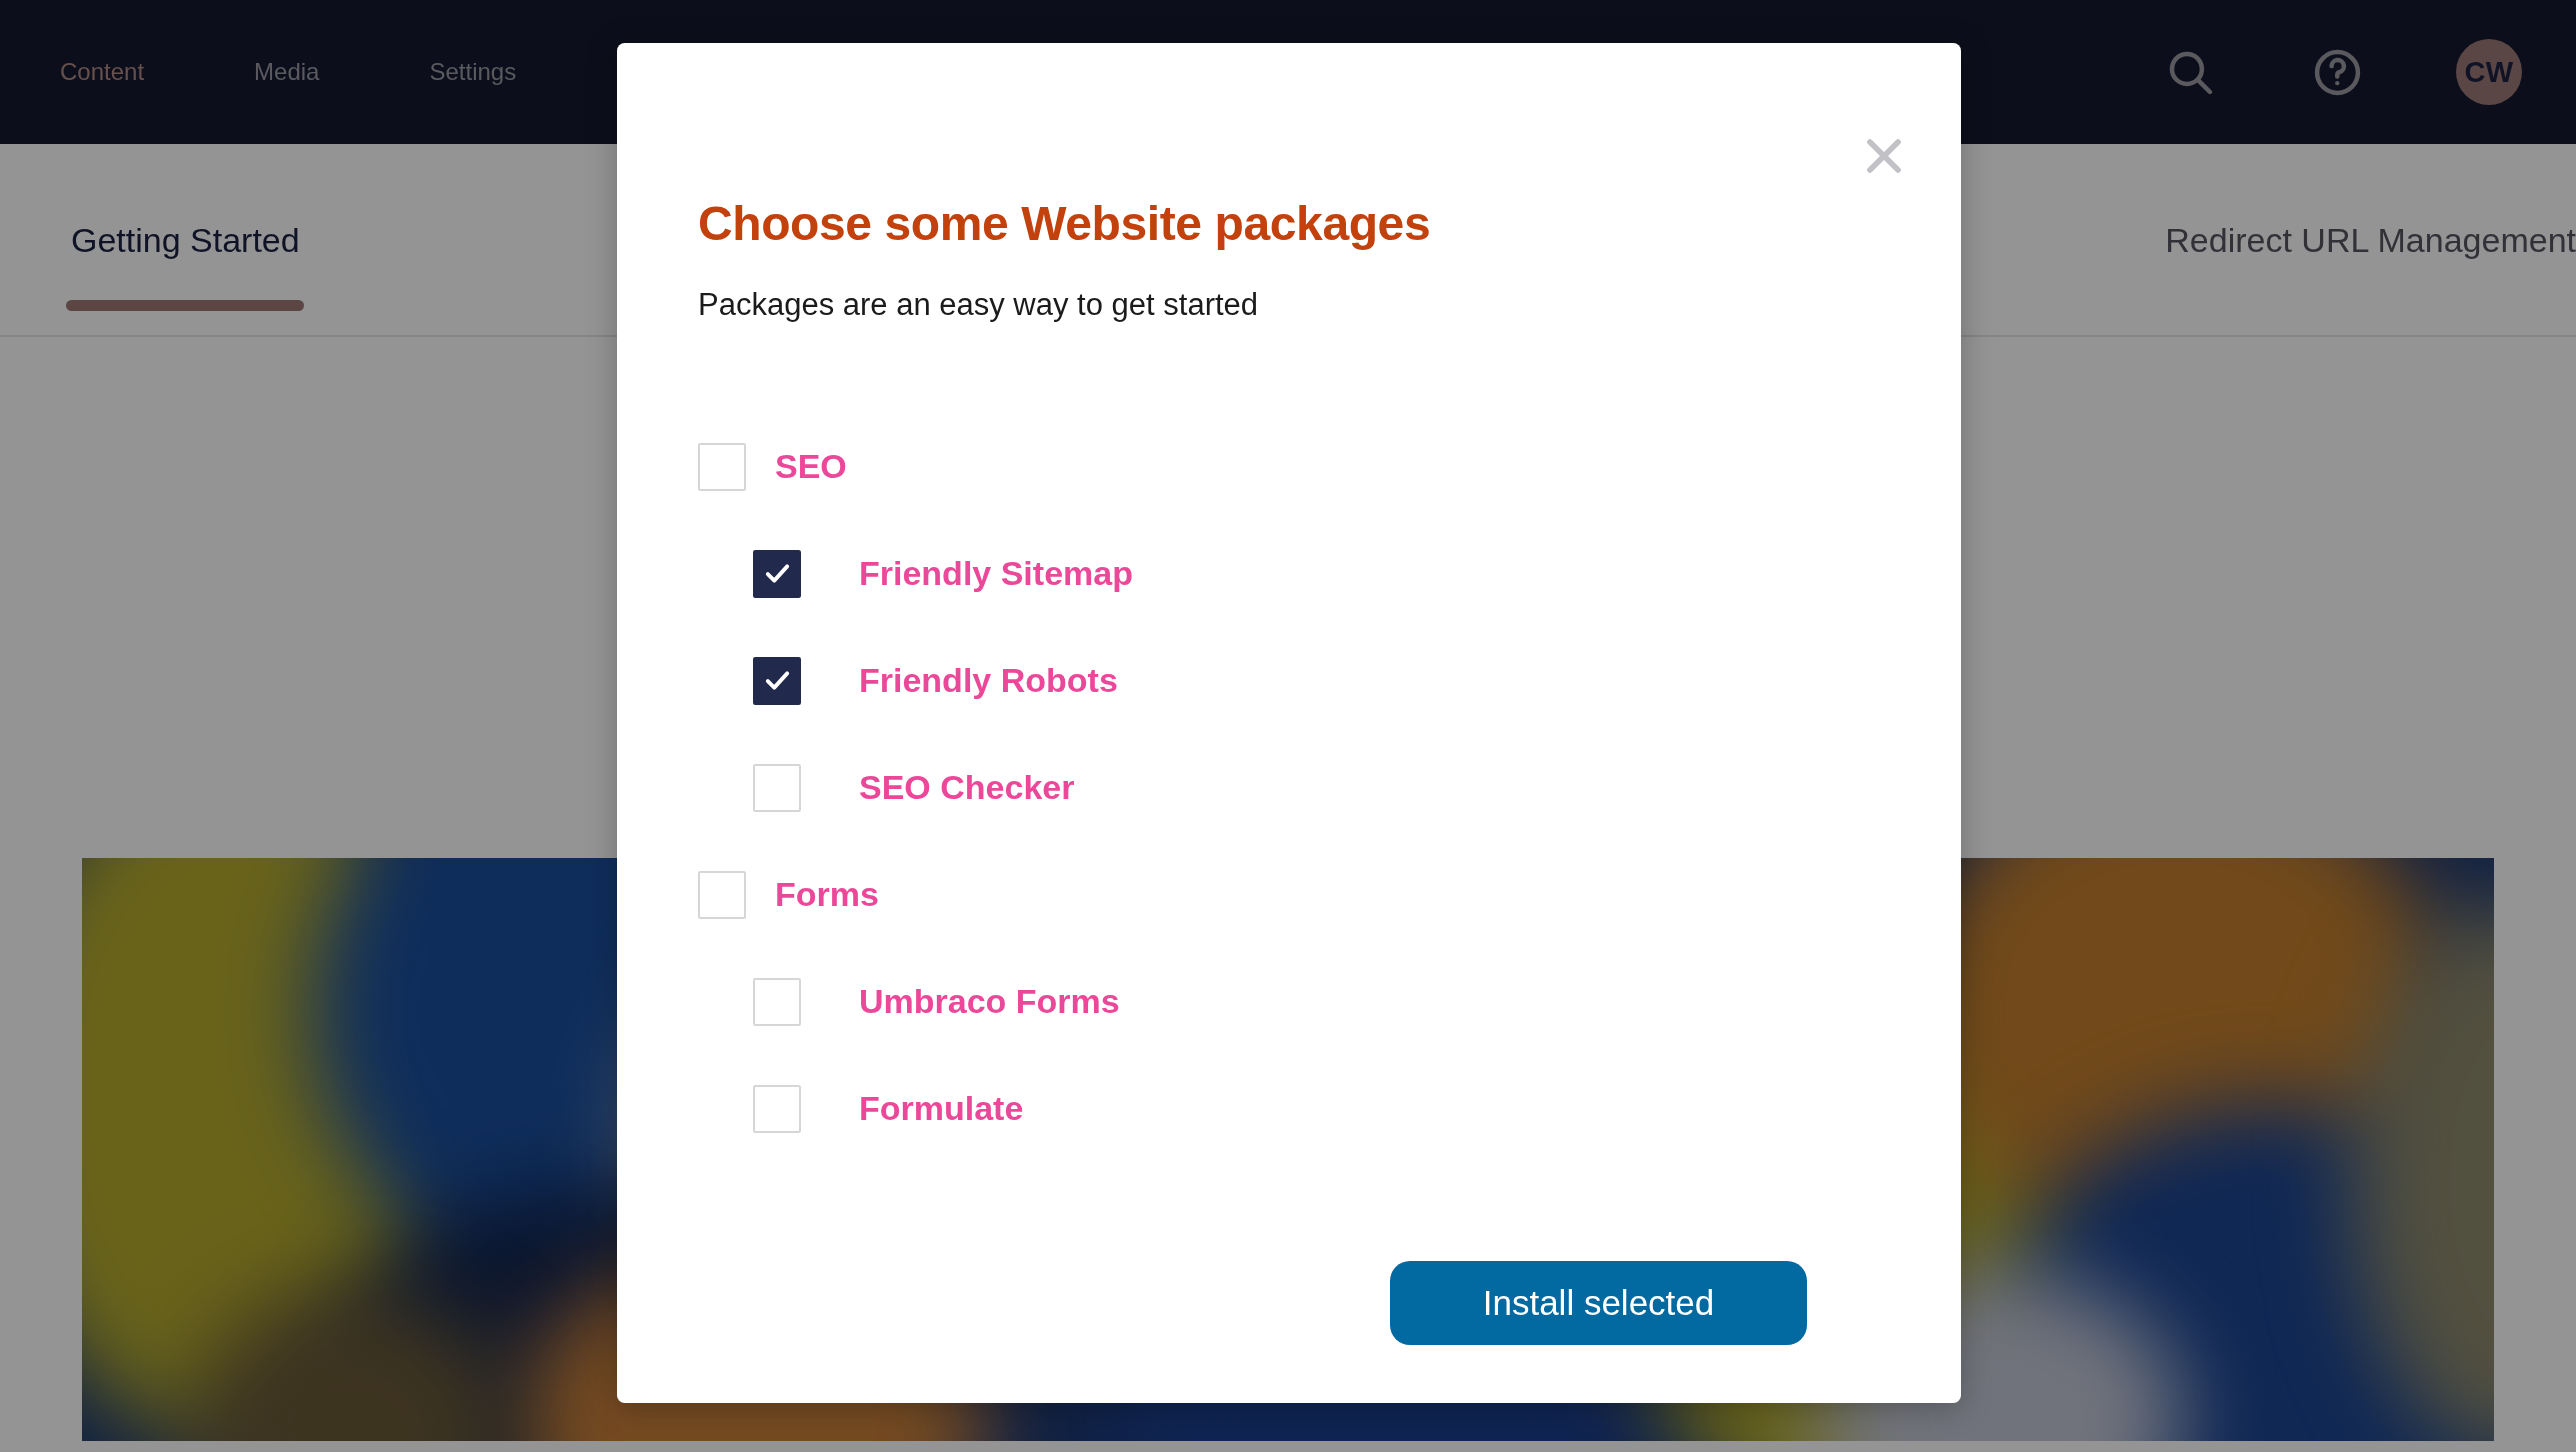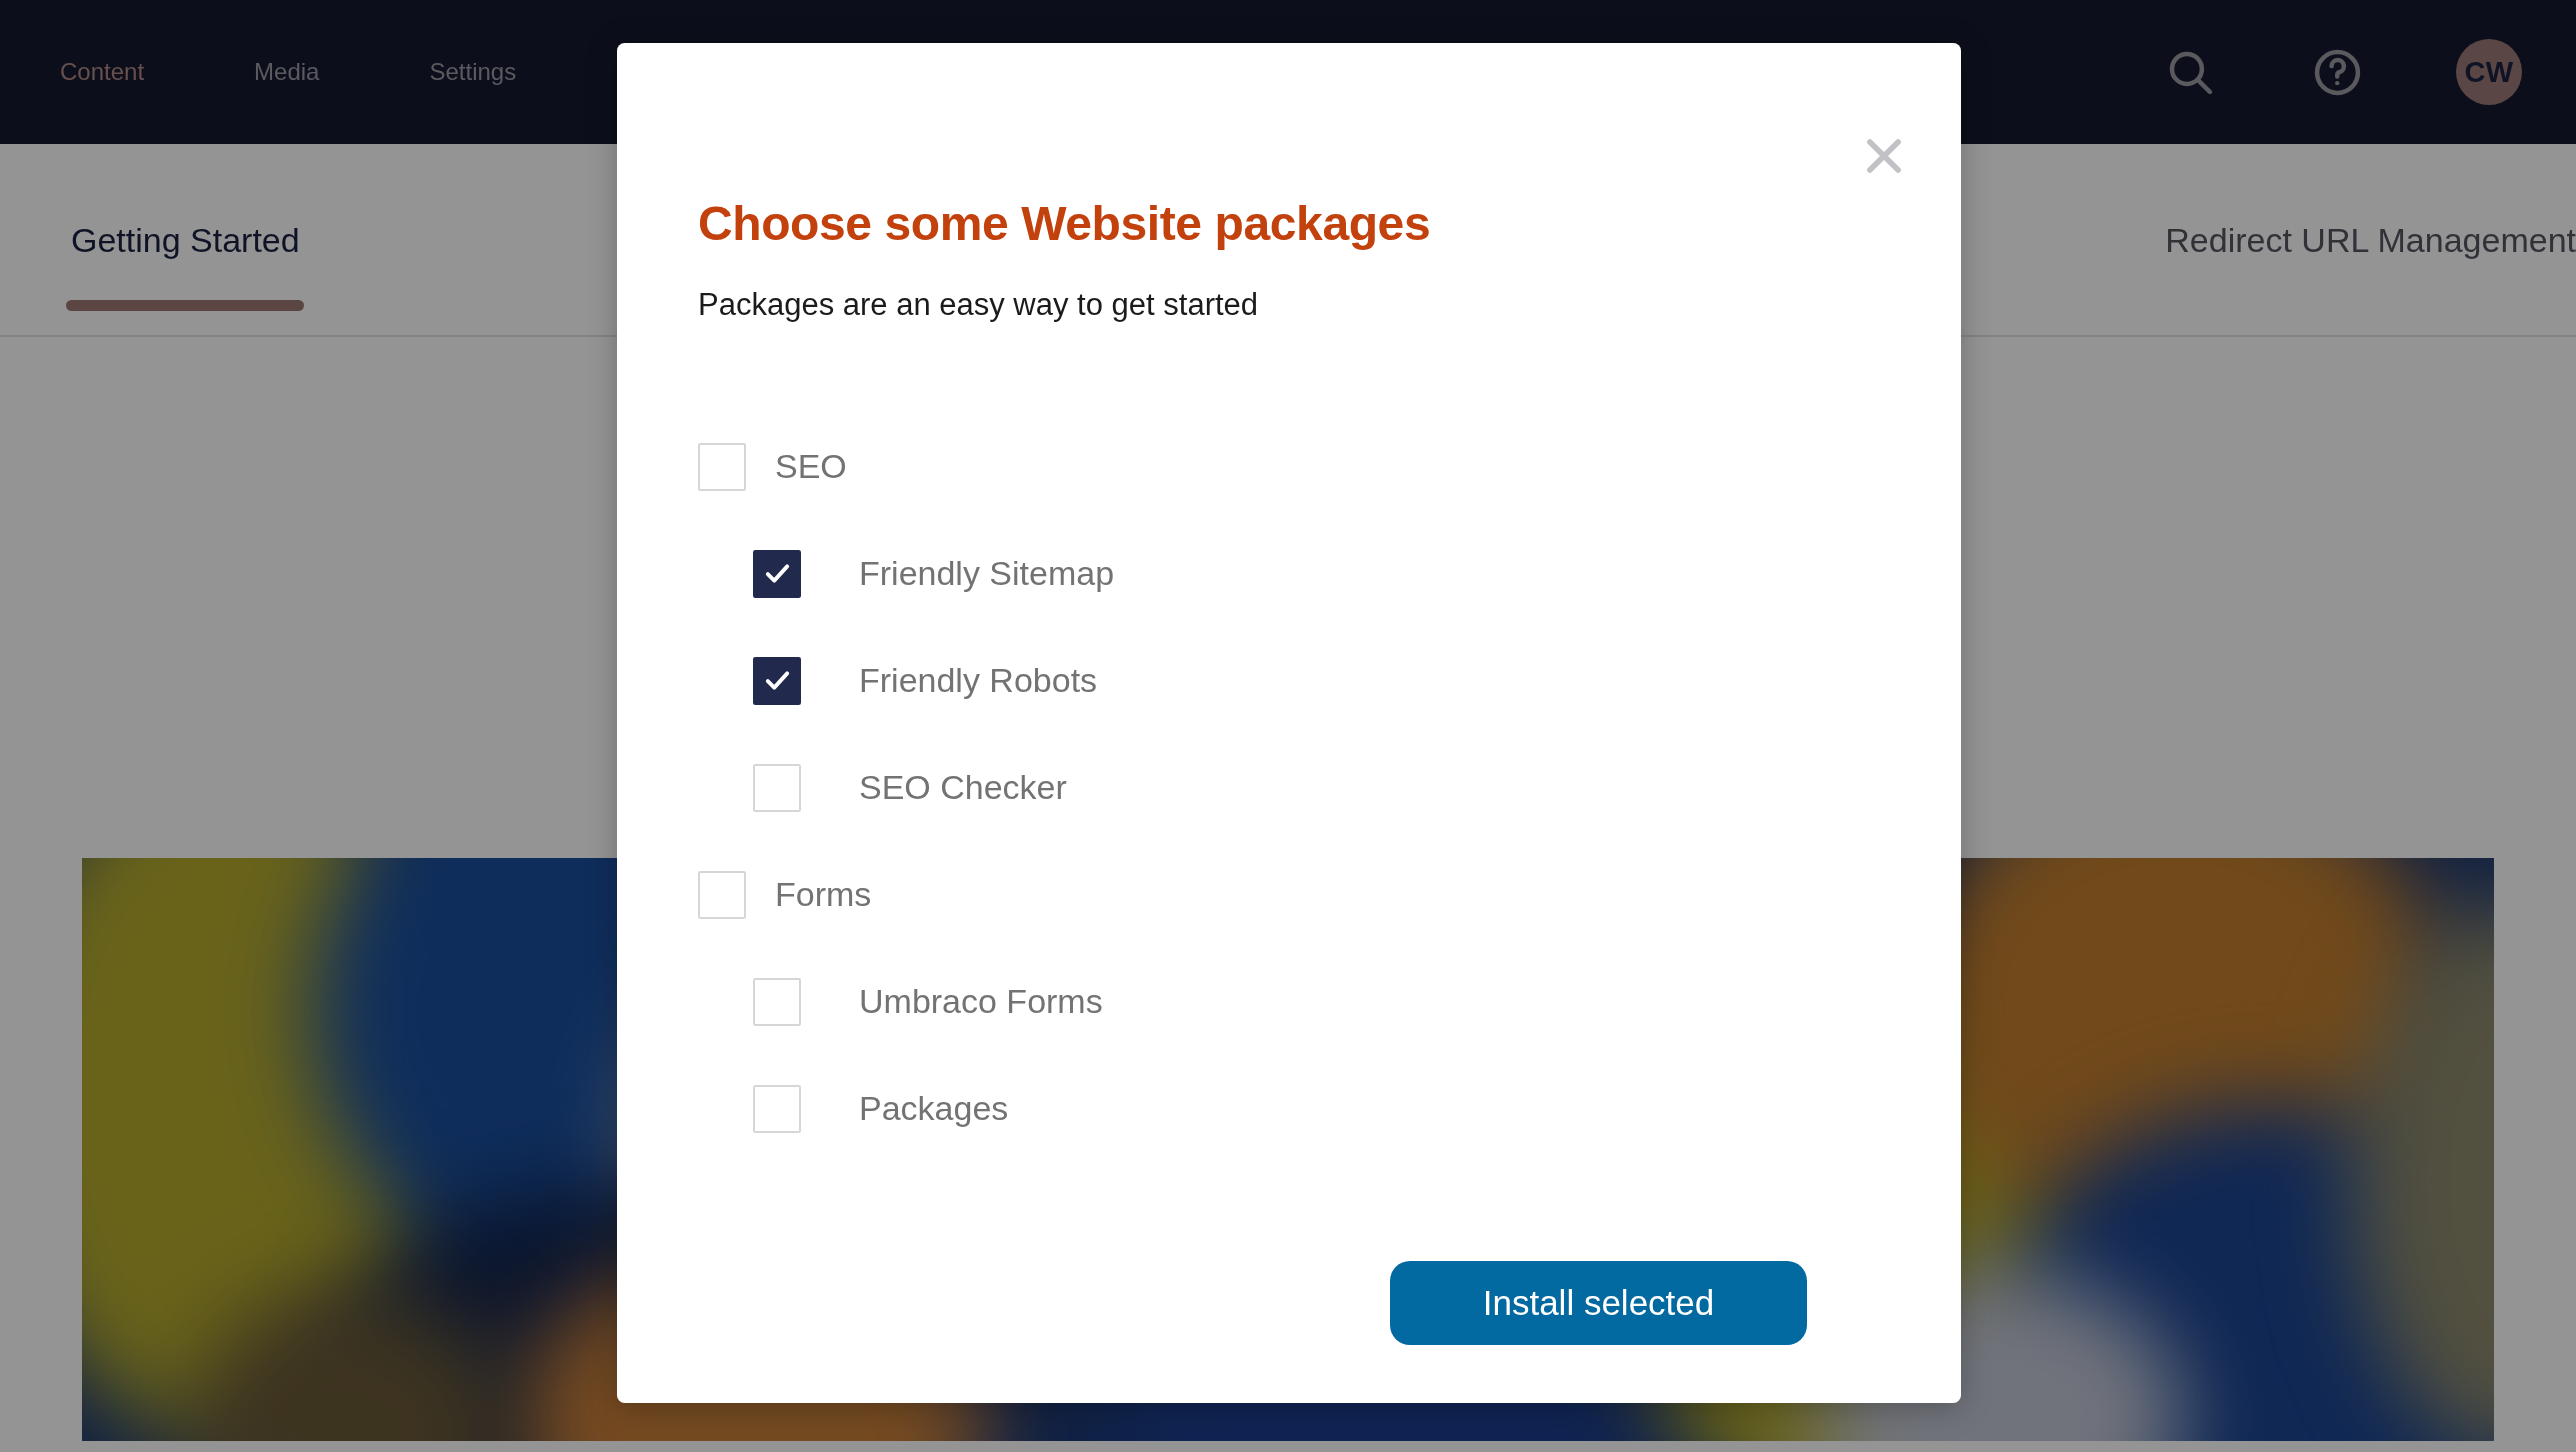--- a/index.html
+++ b/index.html
@@ -229,22 +229,22 @@
   .cb.checked {
     background: #212a4c;
     border-color: #212a4c;
   }
   .cb .tick { display: none; }
   .cb.checked .tick { display: block; }
 
   .pkg-label {
     margin-left: 29px;
     font-size: 34px;
-    font-weight: 400;
-    color: #737373;
+    font-weight: 700;
+    color: #ec4899;
     white-space: nowrap;
     text-align: right;
   }
 
   .install-btn {
     position: absolute;
     left: 773px;
     top: 1218px;
     width: 417px;
     height: 84px;
@@ -379,21 +379,21 @@
         <div class="cb">
           
         </div>
         <div class="pkg-label">Umbraco Forms</div>
       </div>
 
       <div class="pkg-row level-1">
         <div class="cb">
           
         </div>
-        <div class="pkg-label">Packages</div>
+        <div class="pkg-label">Formulate</div>
       </div>
 
     </div>
 
     <button class="install-btn">Install selected</button>
   </div>
 
 </div>
 
 

